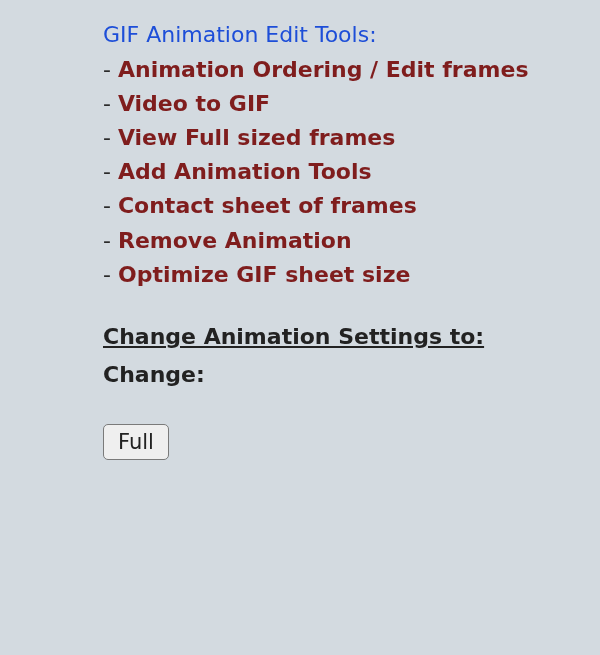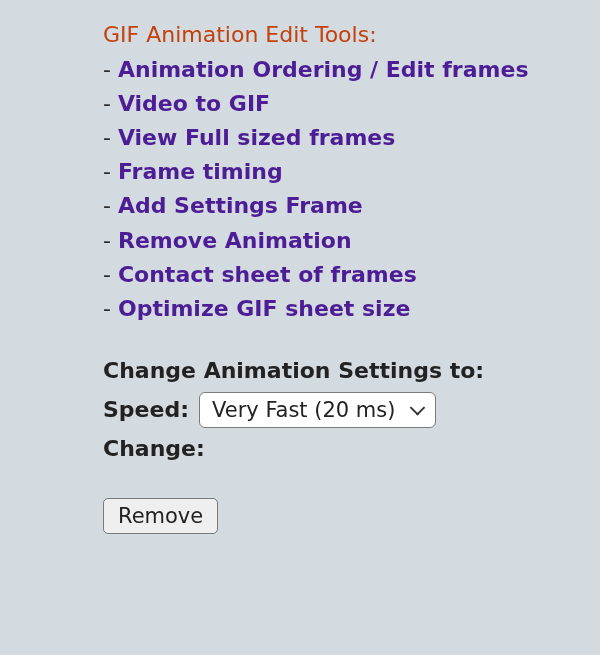--- a/index.html
+++ b/index.html
@@ -11,41 +11,42 @@
     font-family: "Segoe UI", "DejaVu Sans", "Helvetica Neue", Arial, sans-serif;
     color: #2a2a2a;
     -webkit-font-smoothing: antialiased;
   }
   .panel {
     padding: 18px 30px 30px 103px;
     font-size: 22px;
     line-height: 1.55;
   }
   .section-title {
-    color: #c2410c;
+    color: #1d4ed8;
     font-weight: 400;
     margin-bottom: 1px;
   }
   .tool-row {
     color: #2a2a2a;
     margin: 0;
   }
   .dash {
     color: #2a2a2a;
   }
   .link {
-    color: #4c1d95;
+    color: #7f1d1d;
     font-weight: 700;
     cursor: pointer;
     text-decoration: none;
   }
   .settings-title {
     margin-top: 28px;
     font-weight: 700;
     color: #222;
+    text-decoration: underline;
   }
   .field-row {
     display: flex;
     align-items: center;
     margin-top: 4px;
   }
   .field-label {
     font-weight: 700;
     color: #222;
     margin-right: 10px;
@@ -103,45 +104,36 @@
   <div class="tool-row">
     <span class="dash">- </span><a class="link">Animation Ordering / Edit frames</a>
   </div>
   <div class="tool-row">
     <span class="dash">- </span><a class="link">Video to GIF</a>
   </div>
   <div class="tool-row">
     <span class="dash">- </span><a class="link">View Full sized frames</a>
   </div>
   <div class="tool-row">
-    <span class="dash">- </span><a class="link">Frame timing</a>
+    <span class="dash">- </span><a class="link">Add Animation Tools</a>
   </div>
   <div class="tool-row">
-    <span class="dash">- </span><a class="link">Add Settings Frame</a>
+    <span class="dash">- </span><a class="link">Contact sheet of frames</a>
   </div>
   <div class="tool-row">
     <span class="dash">- </span><a class="link">Remove Animation</a>
-  </div>
-  <div class="tool-row">
-    <span class="dash">- </span><a class="link">Contact sheet of frames</a>
   </div>
   <div class="tool-row">
     <span class="dash">- </span><a class="link">Optimize GIF sheet size</a>
   </div>
 
   <div class="settings-title">Change Animation Settings to:</div>
 
-  <div class="field-row">
-    <span class="field-label">Speed:</span>
-    <div class="select-wrap">
-      <span>Very Fast (20 ms)</span>
-    </div>
-  </div>
 
   <div class="field-row">
     <span class="field-label">Change:</span>
   </div>
 
   <div class="button-row">
-    <button class="apply-btn">Remove</button>
+    <button class="apply-btn">Full</button>
   </div>
 
 </div>
 
 </body></html>

